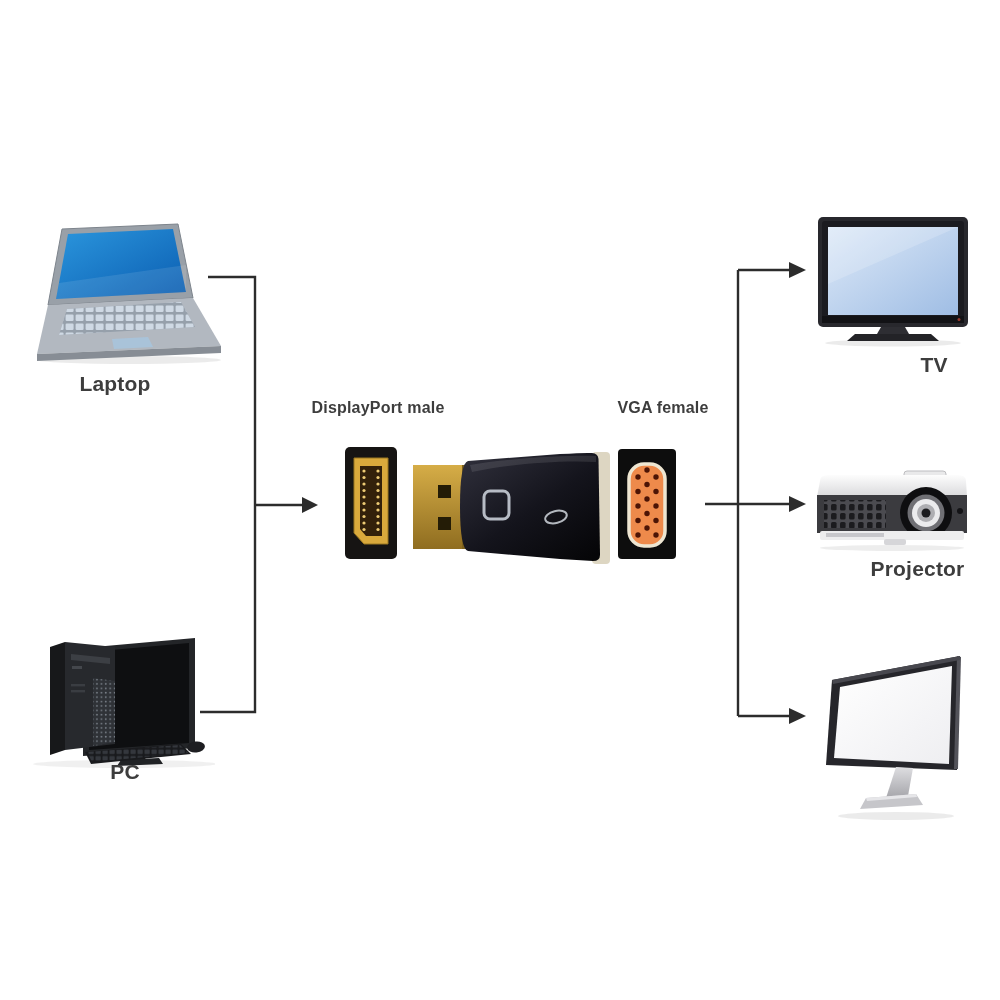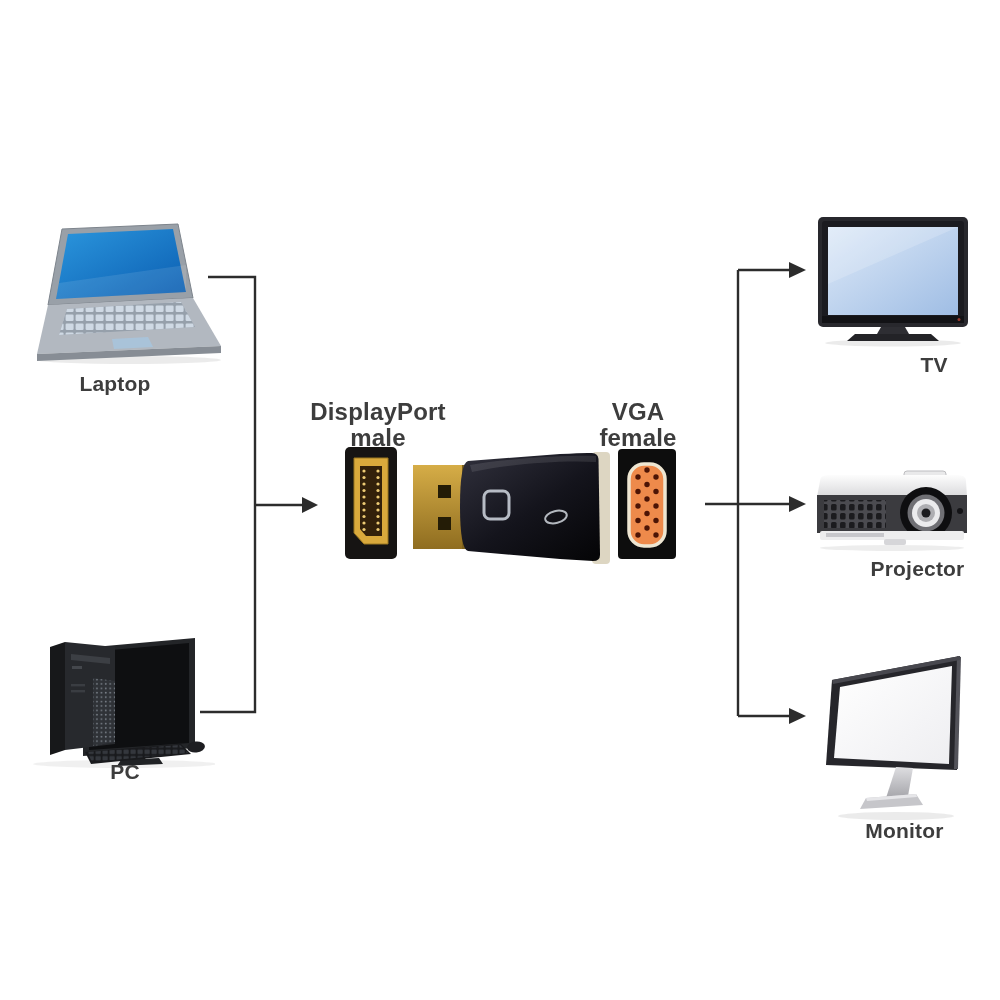--- a/index.html
+++ b/index.html
@@ -2,21 +2,21 @@
 <html><head>
 <meta charset="utf-8">
 <style>
   html,body{margin:0;padding:0;background:#ffffff;}
   .canvas{position:relative;width:1000px;height:1000px;background:#ffffff;overflow:hidden;
           font-family:"Liberation Sans",sans-serif;}
   .dev{position:absolute;}
   .lbl{position:absolute;font-weight:bold;font-size:21px;color:#3d3d3d;
        text-align:center;letter-spacing:.2px;line-height:1.1;
        font-family:"Liberation Sans",sans-serif;}
-  .lbl.small{font-size:24px;}
+  .lbl.small{font-size:16px;}
   svg{display:block;}
 </style>
 </head>
 <body>
 
 <div class="canvas">
 
   <svg class="dev" style="left:0;top:0" width="1000" height="1000" viewBox="0 0 1000 1000">
     <g stroke="#2c2c2c" stroke-width="2.4" fill="none">
       <polyline points="208,277 255,277 255,712 200,712"></polyline>
@@ -158,21 +158,21 @@
         <circle cx="29" cy="79" r="2.7"></circle>
       <circle cx="38" cy="28" r="2.7"></circle>
         <circle cx="38" cy="42.5" r="2.7"></circle>
         <circle cx="38" cy="57" r="2.7"></circle>
       <circle cx="38" cy="71.5" r="2.7"></circle>
         <circle cx="38" cy="86" r="2.7"></circle>
     </g>
   </svg>
 
   <div class="lbl small" style="left:288px;top:399px;width:180px">DisplayPort male</div>
-  <div class="lbl small" style="left:573px;top:399px;width:130px">VGA female</div>
+  <div class="lbl small" style="left:598px;top:399px;width:130px">VGA female</div>
 
   <svg class="dev" style="left:815px;top:212px" width="160" height="135" viewBox="0 0 160 135">
     <defs>
       <linearGradient id="tv-scr" x1="0" y1="0" x2="1" y2="1">
         <stop offset="0" stop-color="#dde9f8"></stop>
           <stop offset="1" stop-color="#9fbde4"></stop>
       </linearGradient>
     </defs>
     <ellipse cx="78" cy="131" rx="68" ry="3.5" fill="#000" opacity="0.08"></ellipse>
     <rect x="3" y="5" width="150" height="110" rx="5" fill="#28282d"></rect>
@@ -229,15 +229,14 @@
     </defs>
     <ellipse cx="76" cy="168" rx="58" ry="4" fill="#000" opacity="0.08"></ellipse>
     <polygon points="12,32 140,8 137,122 6,117" fill="#26262b"></polygon>
     <polygon points="137,8 141,9 138,121 134,121" fill="#53535a"></polygon>
     <polygon points="12,32 140,8 140,12 13,36" fill="#48484f"></polygon>
     <polygon points="20,39 132,18 129,116 14,110" fill="url(#mon-scr)"></polygon>
     <polygon points="76,119 93,120 88,148 66,150" fill="url(#mon-silver)"></polygon>
     <polygon points="46,150 96,146 103,157 40,161" fill="#c6c6ca"></polygon>
     <polygon points="46,150 96,146 97,149 47,153" fill="#e6e6e9"></polygon>
   </svg>
-  <div class="lbl" style="left:812px;top:819px;width:185px">Monitor</div>
 
 </div>
 
 </body></html>

